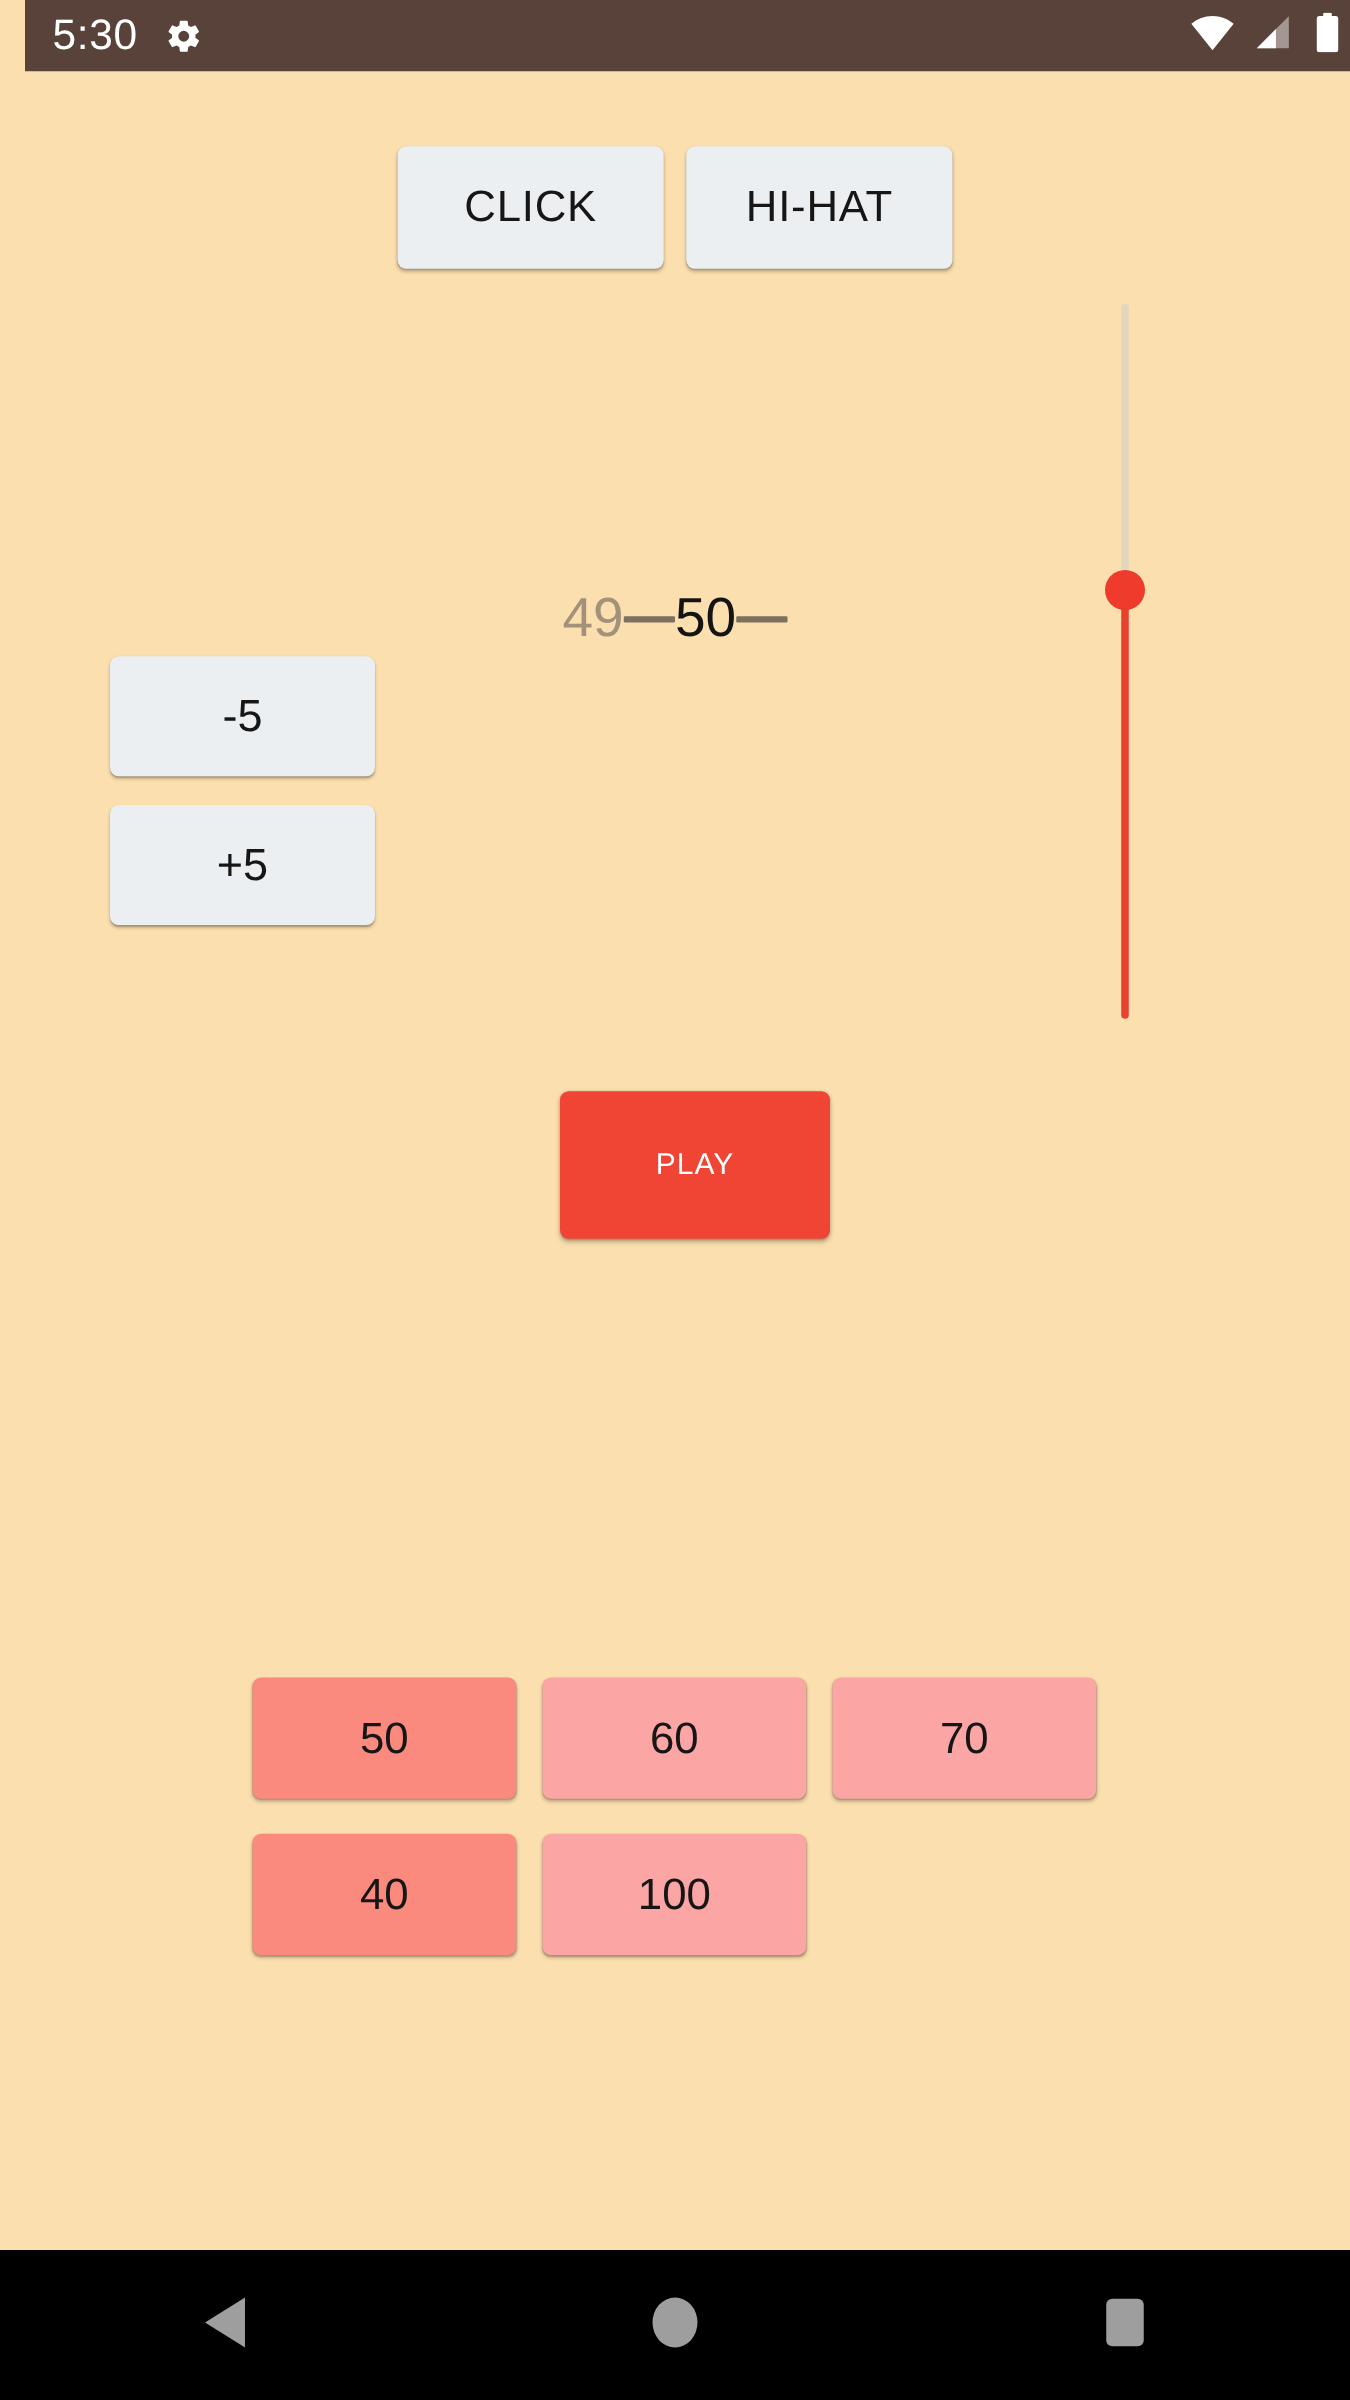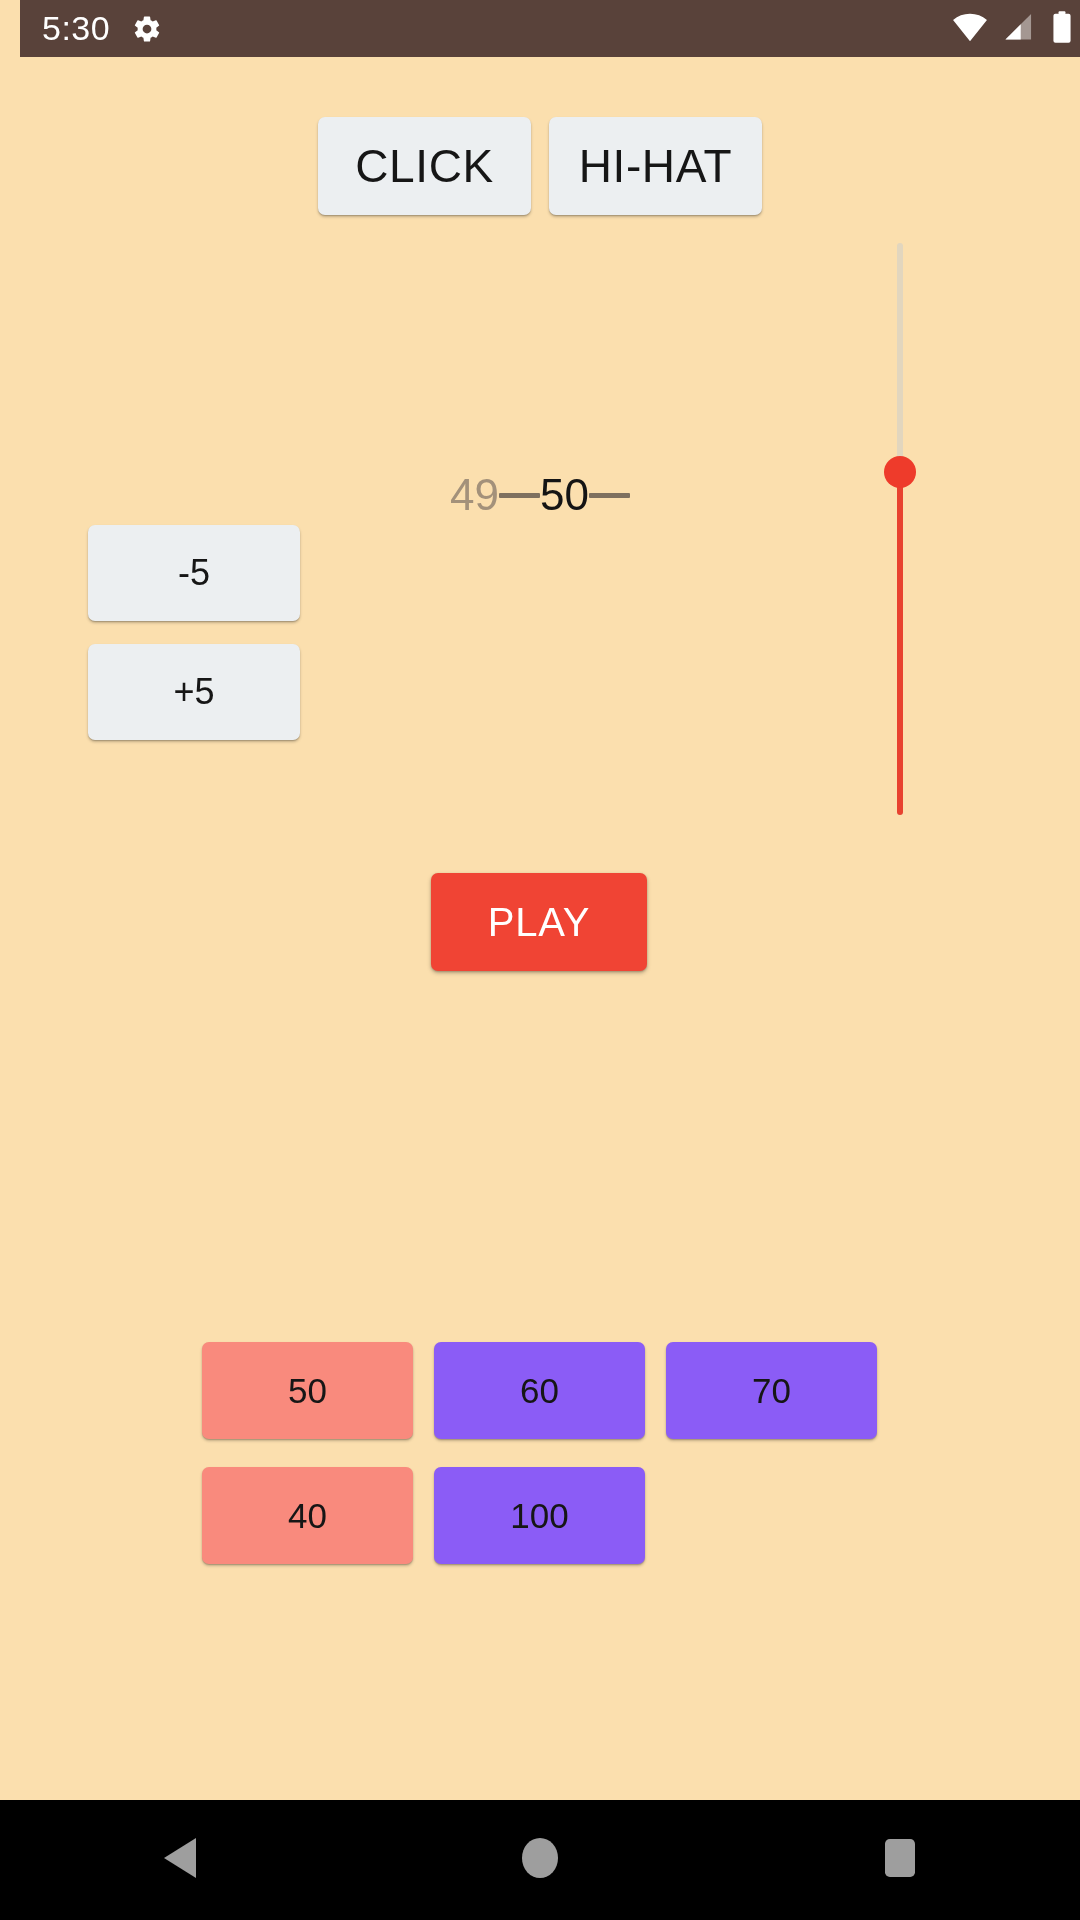--- a/index.html
+++ b/index.html
@@ -42,21 +42,21 @@
     background:#ECEFF1;
     border:none;
     border-radius:7px;
     box-shadow:0 2px 3px rgba(0,0,0,0.22), 0 1px 1px rgba(0,0,0,0.16);
     color:#161616;
     font-family:"Liberation Sans", sans-serif;
     cursor:pointer;
   }
   .sound-btn{
     width:213px; height:98px;
-    font-size:46px; letter-spacing:0.6px;
+    font-size:35px; letter-spacing:0.6px;
   }
 
   
   .picker{
     position:absolute;
     left:450px; top:330px;
     width:180px; height:330px;
     display:flex; flex-direction:row; align-items:center;
   }
   .pick-val{
@@ -118,27 +118,27 @@
     left:14px; top:218px;
     width:32px; height:32px;
     background:#EE3B2B;
     border-radius:50%;
     cursor:pointer;
   }
 
   
   .play-btn{
     position:absolute;
-    left:431px; top:873px;
-    width:216px; height:98px;
+    left:448px; top:873px;
+    width:216px; height:118px;
     background:#F04434;
     border:none; border-radius:7px;
     box-shadow:0 2px 4px rgba(0,0,0,0.26), 0 1px 2px rgba(0,0,0,0.18);
     color:#FFFFFF;
-    font-size:40px; letter-spacing:0.8px;
+    font-size:24px; letter-spacing:0.8px;
     font-family:"Liberation Sans", sans-serif;
     cursor:pointer;
   }
 
   
   .presets{
     position:absolute;
     left:202px; top:1342px;
     width:676px;
     display:grid;
@@ -149,21 +149,21 @@
   }
   .preset-btn{
     border:none; border-radius:7px;
     box-shadow:0 2px 3px rgba(0,0,0,0.22), 0 1px 1px rgba(0,0,0,0.16);
     color:#161616;
     font-size:35px;
     font-family:"Liberation Sans", sans-serif;
     cursor:pointer;
   }
   .preset-on { background:#F98A7D; }
-  .preset-off{ background:#8b5cf6;text-align:center; }
+  .preset-off{ background:#fca5a5;text-align:center; }
 
   
   .navbar{
     position:absolute; left:0; top:1800px;
     width:1080px; height:120px;
     background:#000000;
     display:flex; align-items:center; justify-content:space-around;
   }
   .nav-hit{
     width:150px; height:120px;

